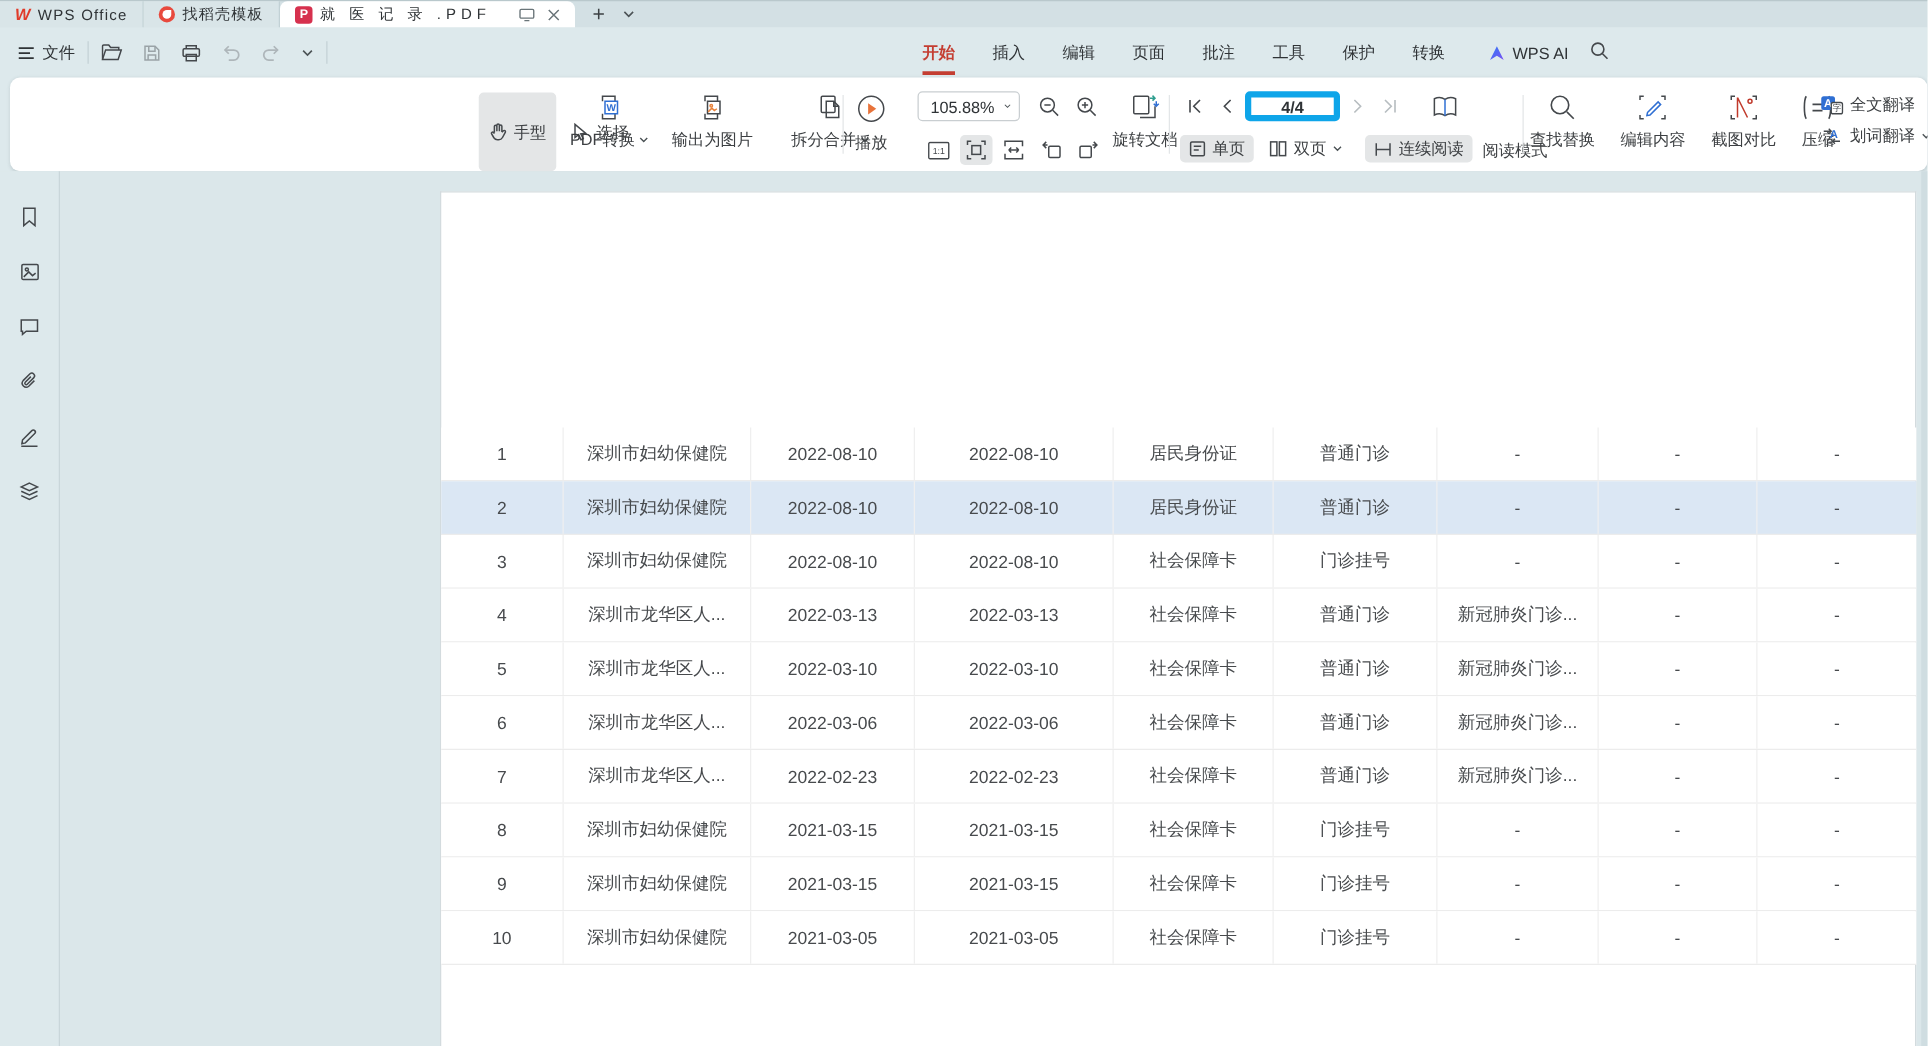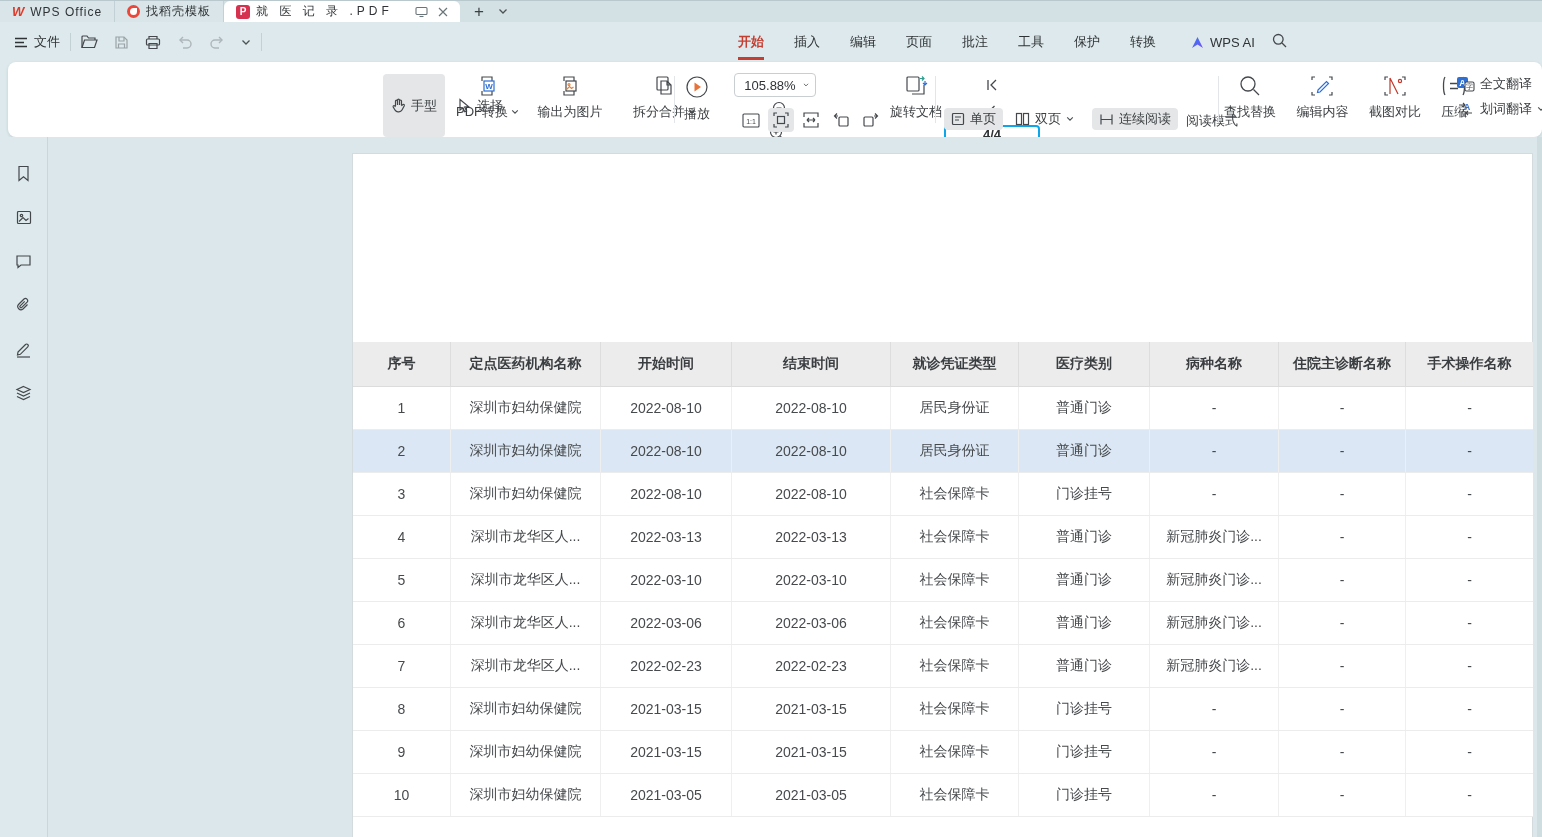--- a/index.html
+++ b/index.html
@@ -38,27 +38,27 @@
 
   
   .ribbon { position:absolute; left:8px; top:62px; width:1534px; height:75px; background:#ffffff; border-radius:8px; box-shadow:0 1px 3px rgba(70,90,95,.18); }
   .rg { position:absolute; top:0; height:75px; }
   .rdiv { position:absolute; top:14px; width:1px; height:47px; background:#e3e6e8; }
   .pill-col { display:flex; flex-direction:row; gap:4px; padding-top:12px; }
   .pill { display:flex; align-items:center; gap:5px; font-size:13px; padding:3px 8px; border-radius:4px; white-space:nowrap; }
   .pill.sel { background:#e4e6e7; }
   .bigbtn { display:inline-flex; flex-direction:column; align-items:center; gap:6px; padding-top:13px; font-size:13px; white-space:nowrap; vertical-align:top; }
   .bigbtn .lbl { display:flex; align-items:center; gap:3px; }
-  .row-top { position:absolute; top:11px; display:flex; align-items:center;flex-direction:column; }
+  .row-top { position:absolute; top:11px; display:flex; align-items:center; }
   .row-bot { position:absolute; top:46px; display:flex; align-items:flex-end; font-size:13px; }
   .sqbtn { width:26px; height:24px; display:flex; align-items:center; justify-content:center; border-radius:4px; }
   .sqbtn.sel { background:#e4e6e7; }
   .zoombox { width:82px; height:24px; border:1px solid #c9ced1; border-radius:4px; display:flex; align-items:center; padding:0 6px; gap:4px; }
   .zoombox input { border:none; outline:none; width:58px; font-size:13px; text-align:center; color:#2f3336; background:transparent; font-family:"Liberation Sans",sans-serif; }
-  .pagebox { width:96px; height:24px; border:2px solid #0ea5e9; border-radius:4px; display:flex; align-items:flex-start; justify-content:center; }
+  .pagebox { width:76px; height:24px; border:5px solid #0ea5e9; border-radius:4px; display:flex; align-items:center; justify-content:center; }
   .pagebox input { border:none; outline:none; width:80px; font-size:13px; font-weight:bold; text-align:center; color:#2f3336; background:transparent; font-family:"Liberation Sans",sans-serif; }
   .navarrow { width:24px; height:24px; display:flex; align-items:center; justify-content:center; }
   .stack2 { display:flex; flex-direction:column; gap:7px; padding-top:13px; }
   .mini { display:flex; align-items:center; gap:5px; font-size:13px; white-space:nowrap; }
 
   
   .content { position:absolute; left:0; top:137px; width:1542px; height:700px; background:#dbe7ea; }
   .side-strip { position:absolute; left:0; top:0; width:48px; height:700px; background:#dde9ec; border-right:1px solid #c9d6da; display:flex; flex-direction:column; align-items:center; gap:24px; padding-top:26px; }
   .side-strip .sicon { width:20px; height:20px; display:flex; align-items:center; justify-content:center; }
   .vscroll { position:absolute; right:0; top:0; width:5px; height:700px; background:#cfdde1; }
@@ -497,31 +497,20 @@
       <span class="sicon">
         <svg class="ic" width="17" height="16" viewBox="0 0 17 16" fill="none" stroke="#44484c" stroke-width="1.2">
             <path d="M8.5 1.5 L15 4.5 L8.5 7.5 L2 4.5 Z"></path>
             <path d="M2 8 L8.5 11 L15 8 M2 11.5 L8.5 14.5 L15 11.5"></path>
           </svg>
       </span>
     </div>
 
     <div class="page">
       <div class="dtable">
-        <div class="thead" id="thead">
-            <div class="tcell c0">序号</div>
-            <div class="tcell c1">定点医药机构名称</div>
-            <div class="tcell c2">开始时间</div>
-            <div class="tcell c3">结束时间</div>
-            <div class="tcell c4">就诊凭证类型</div>
-            <div class="tcell c5">医疗类别</div>
-            <div class="tcell c6">病种名称</div>
-            <div class="tcell c7">住院主诊断名称</div>
-            <div class="tcell c8">手术操作名称</div>
-          </div>
         <div id="tbody">
             <div class="trow">
               <div class="tcell c0">1</div>
               <div class="tcell c1">深圳市妇幼保健院</div>
               <div class="tcell c2">2022-08-10</div>
               <div class="tcell c3">2022-08-10</div>
               <div class="tcell c4">居民身份证</div>
               <div class="tcell c5">普通门诊</div>
               <div class="tcell c6">-</div>
               <div class="tcell c7">-</div>

